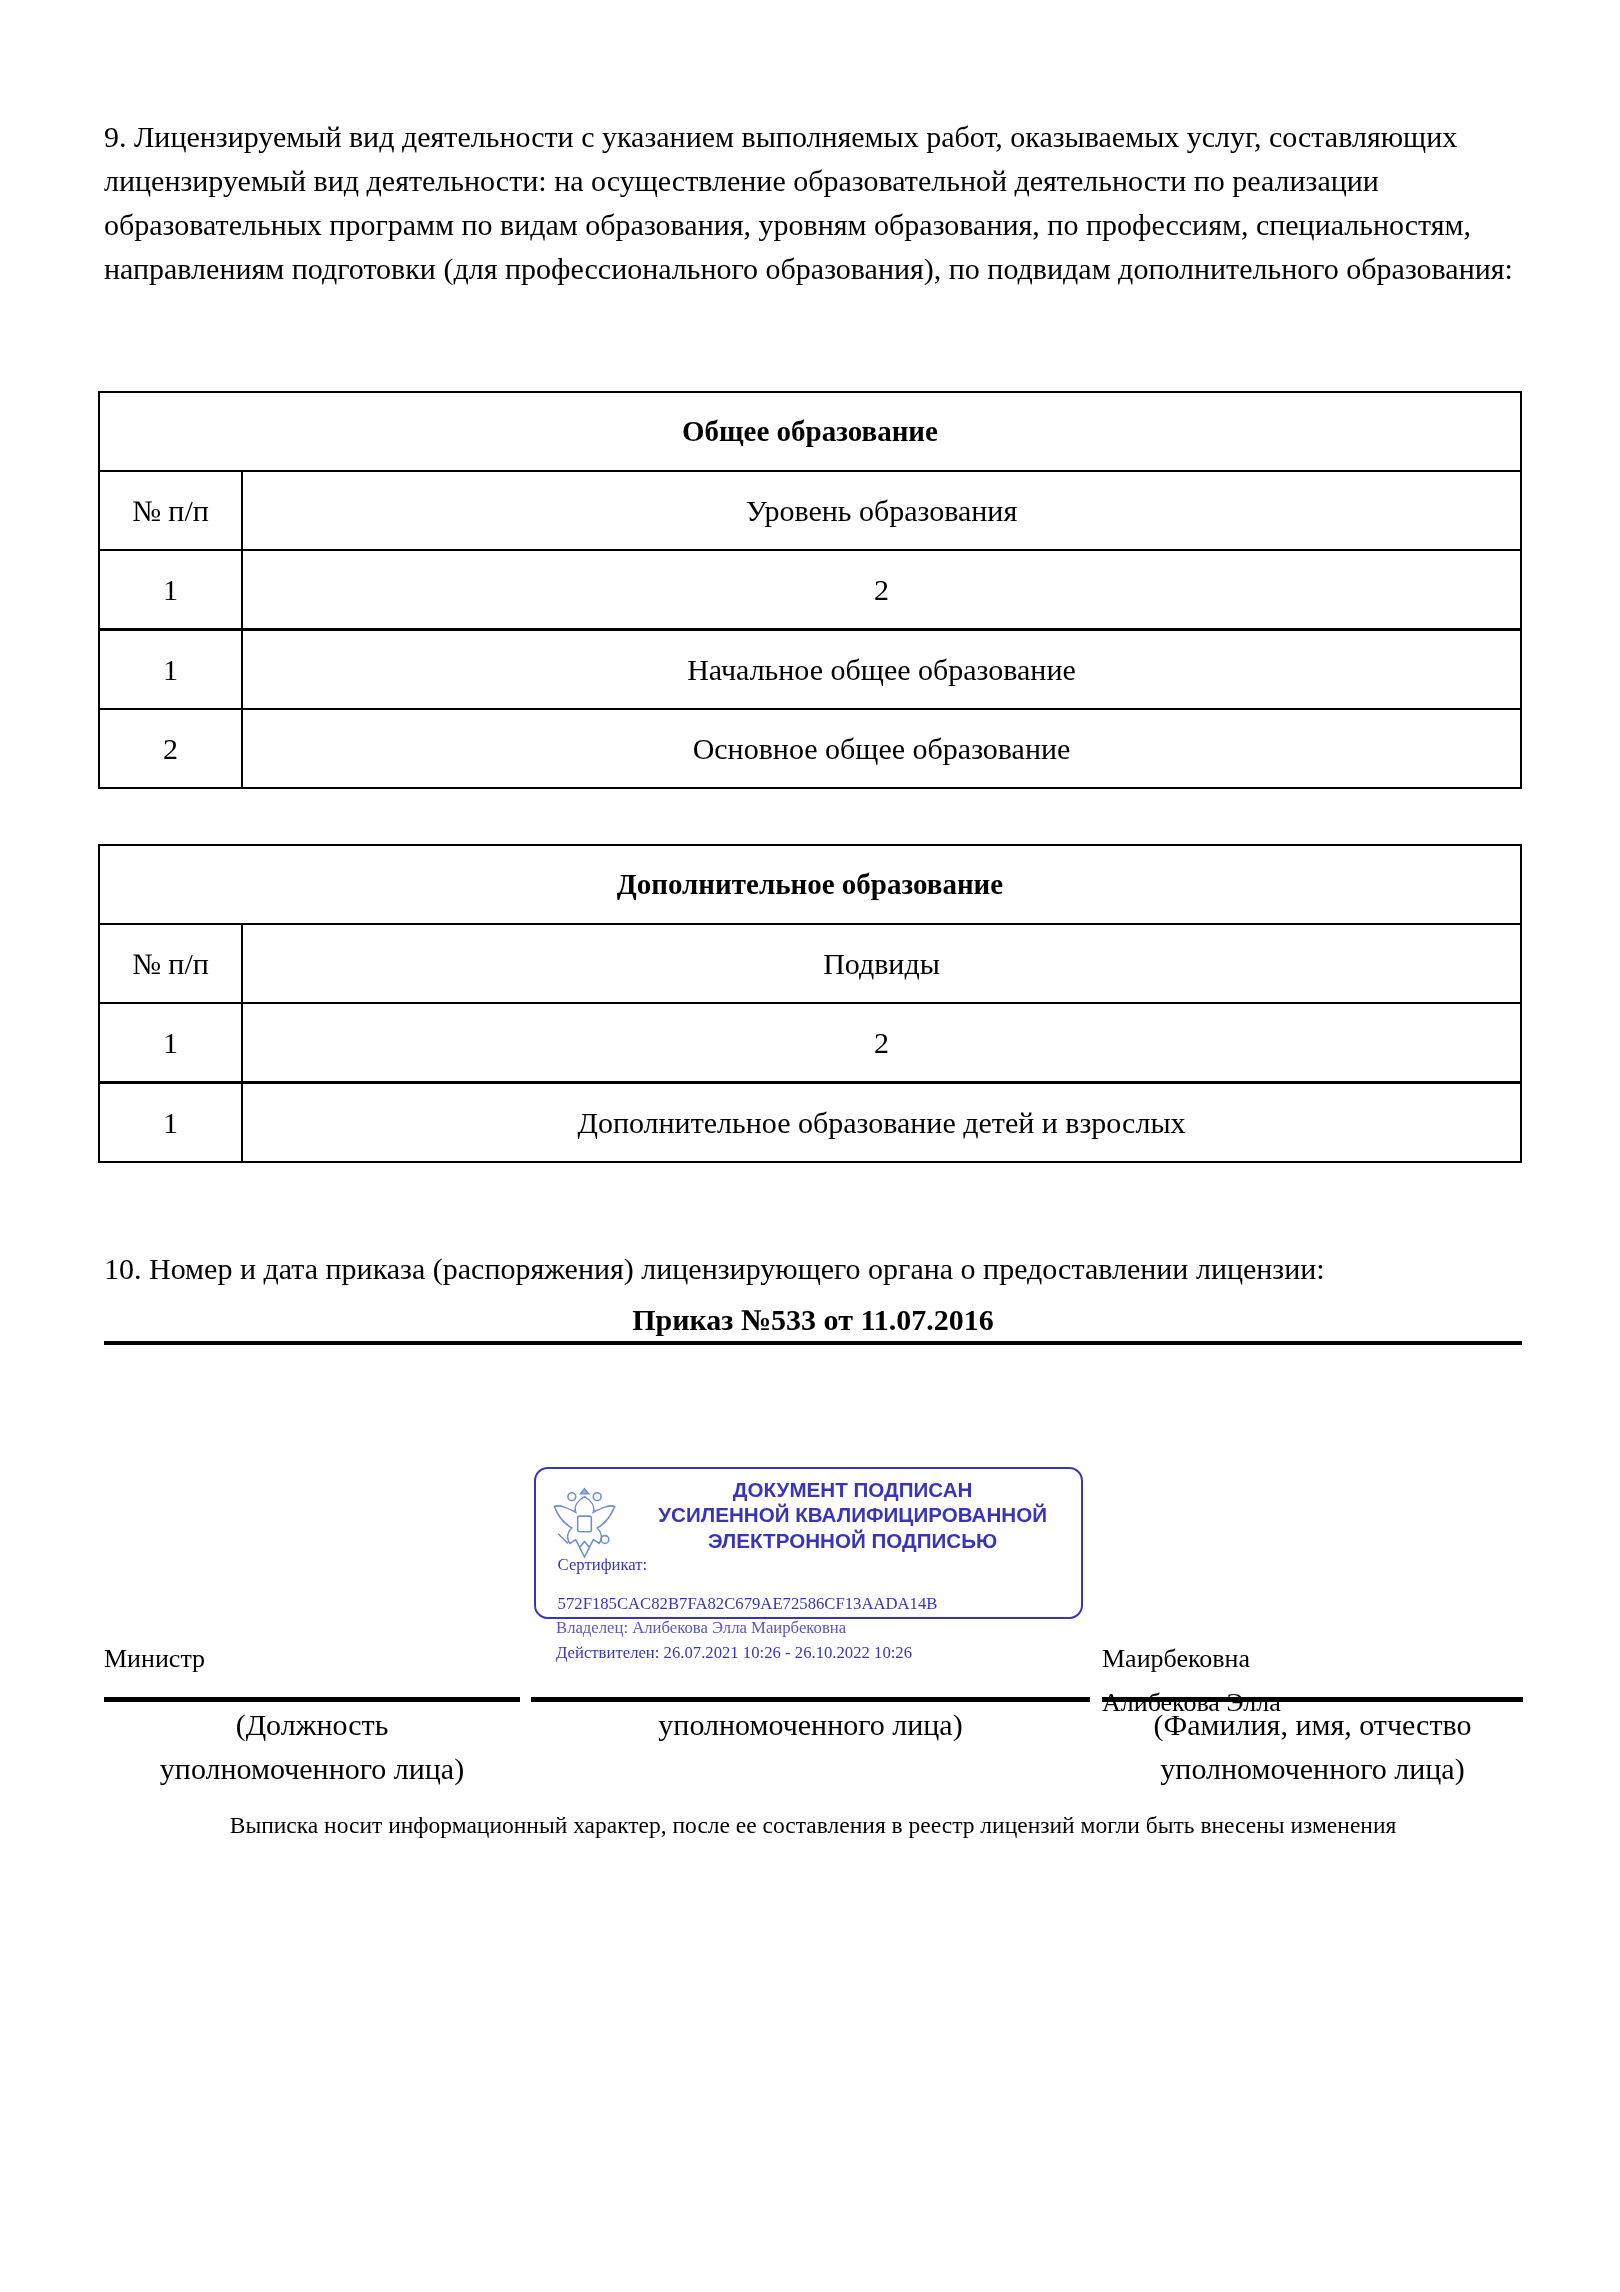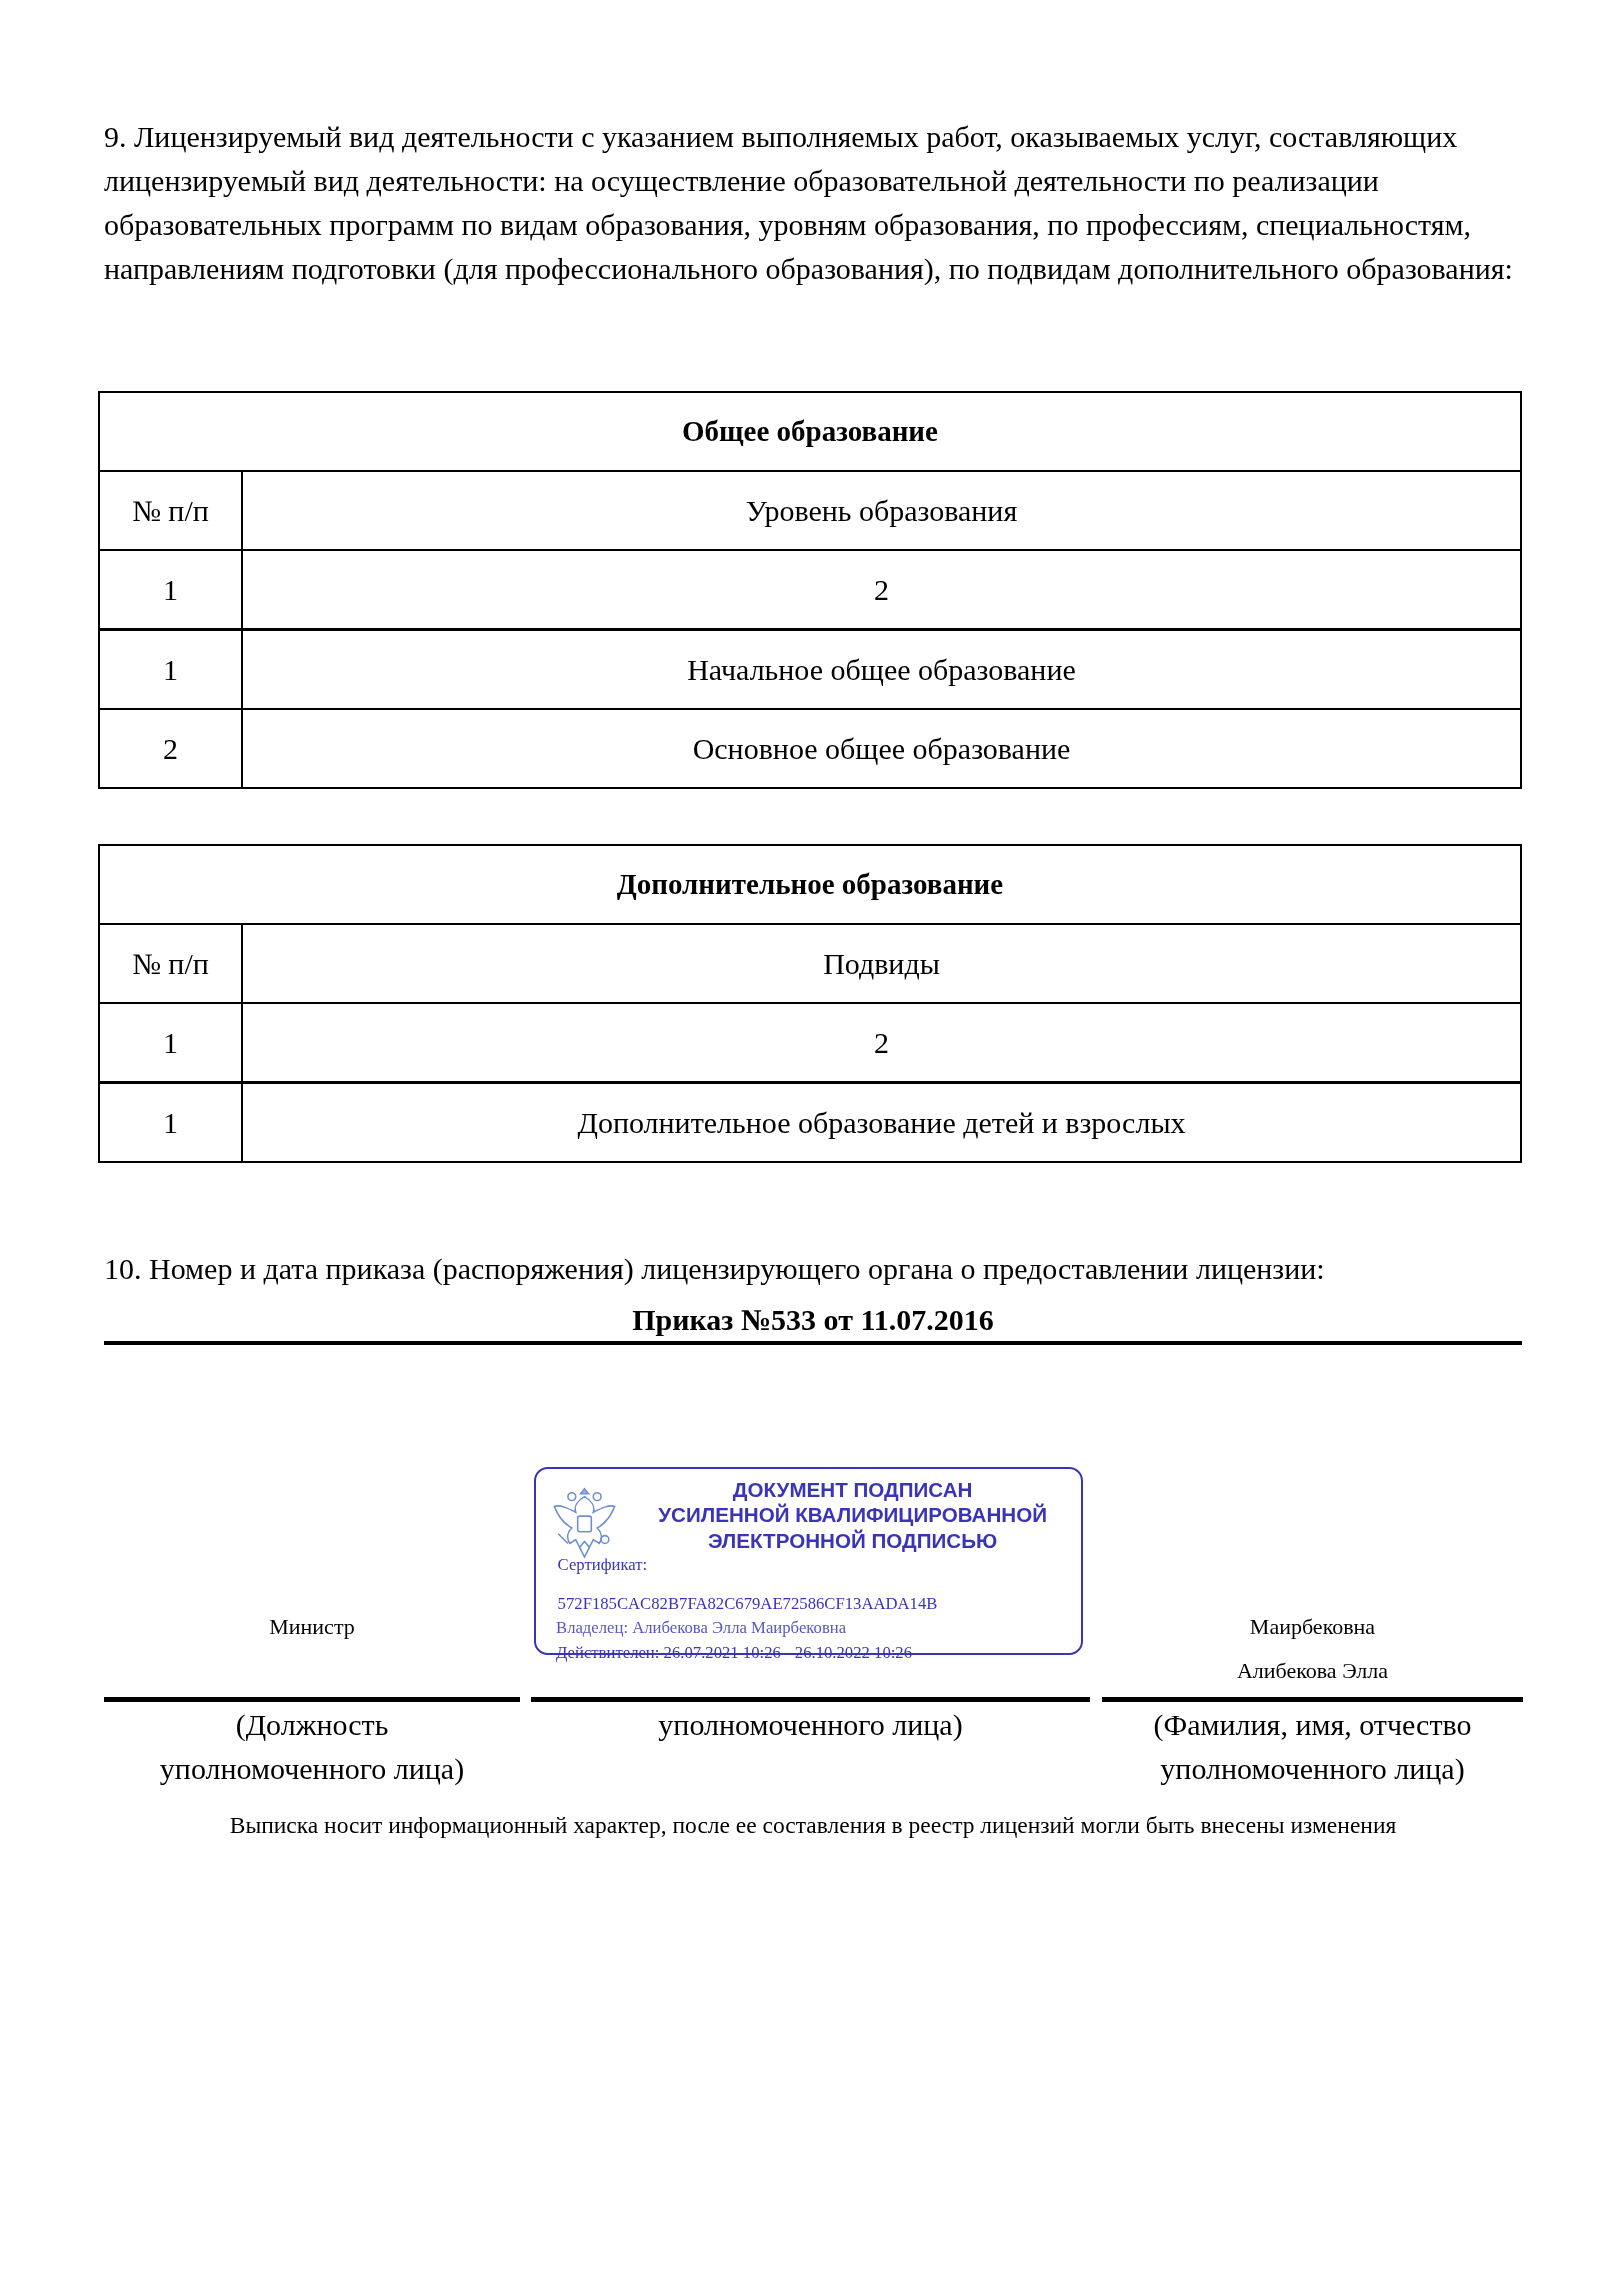--- a/index.html
+++ b/index.html
@@ -31,21 +31,21 @@
     }
     .order {
       position: absolute; left: 104px; width: 1418px; top: 1300px;
       text-align: center; font-size: 30px; line-height: 39px; font-weight: bold;
     }
     .hr-order {
       position: absolute; left: 104px; width: 1418px; top: 1341px;
       height: 3.9px; background: #000;
     }
     .stamp {
-      position: absolute; left: 534px; top: 1467px; width: 549px; height: 188px;
+      position: absolute; left: 534px; top: 1467px; width: 549px; height: 152px;
       border: 2.9px solid #3a35b8; border-radius: 13.7px; box-sizing: border-box;
       color: #3a35b8;
     }
     .stamp-emblem {
       position: absolute; left: 13.7px; top: 13.7px; width: 69px; height: 78px;
     }
     .stamp-head {
       position: absolute; left: 98px; right: 9.8px; top: 7.8px;
       text-align: center; font-family: "Liberation Sans", "DejaVu Sans", sans-serif;
       font-weight: bold; font-size: 20.6px; line-height: 25.5px;
@@ -58,21 +58,21 @@
     }
     .stamp-owner {
       position: absolute; left: 556px; top: 1617px; font-size: 16.7px; color: #5a57c2;
       line-height: 21.6px;
     }
     .stamp-valid {
       position: absolute; left: 556px; top: 1642px; font-size: 16.7px; color: #3a35b8;
       line-height: 21.6px;
     }
     .sig-val {
-      position: absolute; font-size: 22px; line-height: 44px; text-align: center;
+      position: absolute; font-size: 26px; line-height: 44px;  margin-top: 32px;
     }
     .sig-line { position: absolute; top: 1697px; height: 4.9px; background: #000; }
     .sig-cap {
       position: absolute; top: 1703px; font-size: 30px; line-height: 44px; text-align: center;
     }
     .disclaimer {
       position: absolute; left: 104px; width: 1418px; top: 1811px;
       text-align: center; font-size: 23.5px; line-height: 29px;
     }
   </style>

